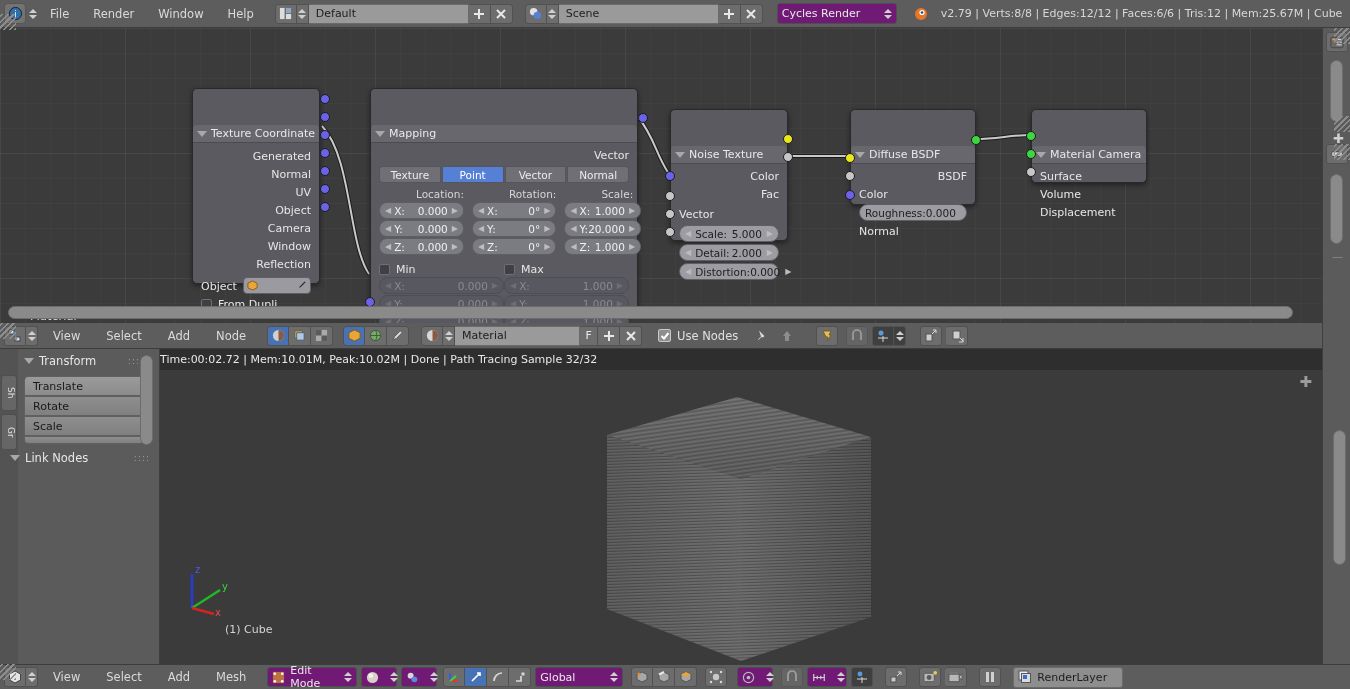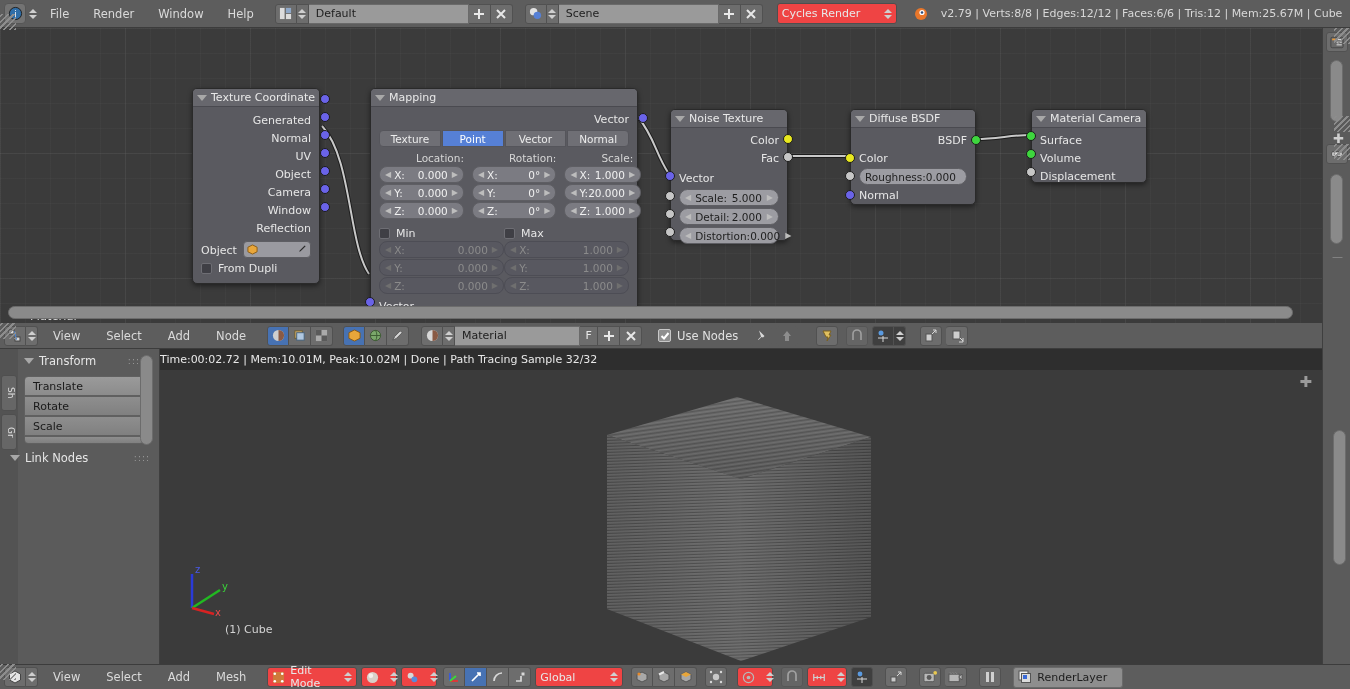--- a/index.html
+++ b/index.html
@@ -31,21 +31,21 @@
     display: flex; align-items: center; justify-content: center;
     position: relative;
   }
   .icon-btn.active { background: #4772b3; }
   .icon-grp { display: flex; }
   .icon-grp .icon-btn { border-radius: 0; border-left-width: 0; }
   .icon-grp .icon-btn:first-child { border-radius: 3px 0 0 3px; border-left-width: 1px; }
   .icon-grp .icon-btn:last-child { border-radius: 0 3px 3px 0; }
 
   .dd {
-    height: 20px; background: #ef4444; border: 1px solid #4e4e4e;
+    height: 20px; background: #701a75; border: 1px solid #4e4e4e;
     border-radius: 3px; display: flex; align-items: center;
     padding: 0 4px; gap: 5px; color: #e8e8e8; font-size: 11px;
   }
   .spin-arrows {
     display: flex; flex-direction: column; gap: 2px; margin-left: auto; padding-left: 6px;
   }
   .spin-arrows i {
     display: block; width: 0; height: 0;
     border-left: 4px solid transparent; border-right: 4px solid transparent;
   }
@@ -85,21 +85,21 @@
     position: absolute; border-radius: 5px;
     background: #5a5a60;
     border: 1px solid #2a2a2a;
     box-shadow: 0 2px 5px rgba(0,0,0,.45);
     color: #e6e6e6;
   }
   .node-head {
     height: 18px; border-radius: 4px 4px 0 0;
     background: #67676d; border-bottom: 1px solid #4a4a50;
     display: flex; align-items: center; padding-left: 4px; gap: 4px;
-    font-size: 11px; color: #e8e8e8;
+    font-size: 11px; color: #e8e8e8; margin-top: 36px;
   }
   .tri { width:0;height:0;border-left:5px solid transparent;border-right:5px solid transparent;border-top:6px solid #a8a8a8; }
   .node-body { padding: 4px 6px 6px; }
   .row { height: 18px; display: flex; align-items: center; font-size: 11px; }
   .row.out { justify-content: flex-end; }
   .sock {
     position: absolute; width: 10px; height: 10px; border-radius: 50%;
     border: 1px solid #1c1c1c;
   }
   .sock.vec { background: #6a63e8; }

